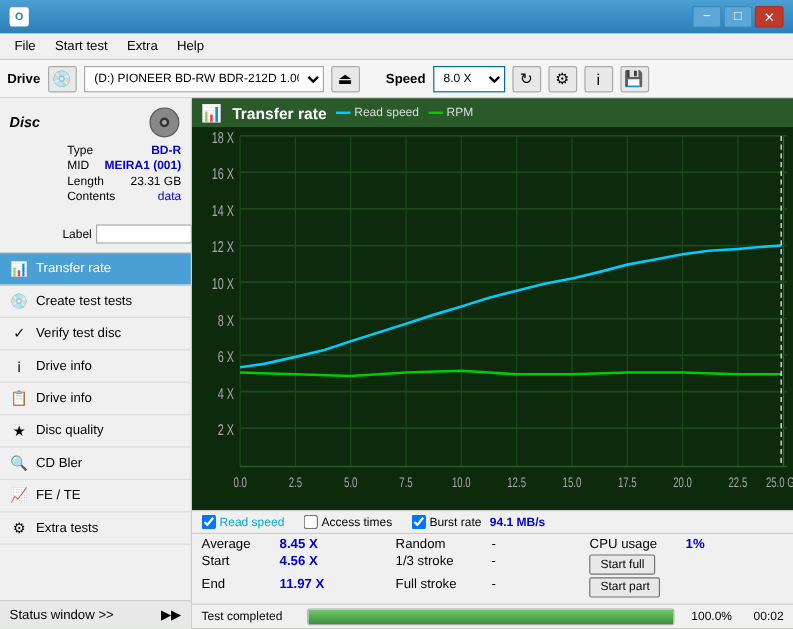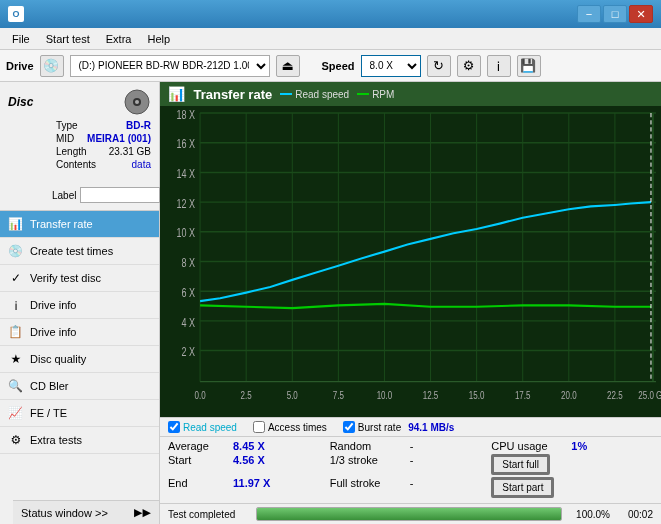--- a/index.html
+++ b/index.html
@@ -116,21 +116,21 @@
     .nav-item.active { background: #4a9fd4; color: white; }
     .nav-icon { width: 16px; height: 16px; display: flex; align-items: center; justify-content: center; font-size: 12px; }
 
     
     #status-window-btn {
       background: #e8e8e8;
       border-top: 1px solid #ccc;
       padding: 5px 8px;
       cursor: pointer;
       font-size: 11px;
-      display: flex; align-items: center; justify-content: space-between; margin-left: 13px;
+      display: flex; align-items: center; justify-content: space-between;
     }
 
     
     #right-panel { flex: 1; display: flex; flex-direction: column; background: #1a3a1a; overflow: hidden; }
 
     
     #chart-header {
       background: #2a5a2a;
       padding: 4px 8px;
       display: flex; align-items: center; gap: 8px;
@@ -169,21 +169,21 @@
     .stat-label { width: 65px; font-weight: normal; color: #000; }
     .stat-value { color: #0000cc; font-weight: bold; min-width: 50px; }
     .stat-label2 { width: 80px; }
     .stat-value2 { color: #000; min-width: 30px; }
     .stat-label3 { width: 80px; }
     .stat-value3 { color: #0000cc; font-weight: bold; }
 
     
     .action-btn {
       background: #e8e8e8;
-      border: 3px solid #737373;
+      border: 1px solid #737373;
       padding: 2px 8px;
       font-size: 10px;
       cursor: pointer;
       border-radius: 2px;
       white-space: nowrap;
     }
 
     
     #progress-row {
       display: flex; align-items: center; gap: 8px;
@@ -279,21 +279,21 @@
       </div>
     </div>
 
     <div id="nav-menu">
       <div class="nav-item active">
         <span class="nav-icon">📊</span>
         <span>Transfer rate</span>
       </div>
       <div class="nav-item">
         <span class="nav-icon">💿</span>
-        <span>Create test times</span>
+        <span>Create test tests</span>
       </div>
       <div class="nav-item">
         <span class="nav-icon">✓</span>
         <span>Verify test disc</span>
       </div>
       <div class="nav-item">
         <span class="nav-icon">ℹ</span>
         <span>Drive info</span>
       </div>
       <div class="nav-item">

